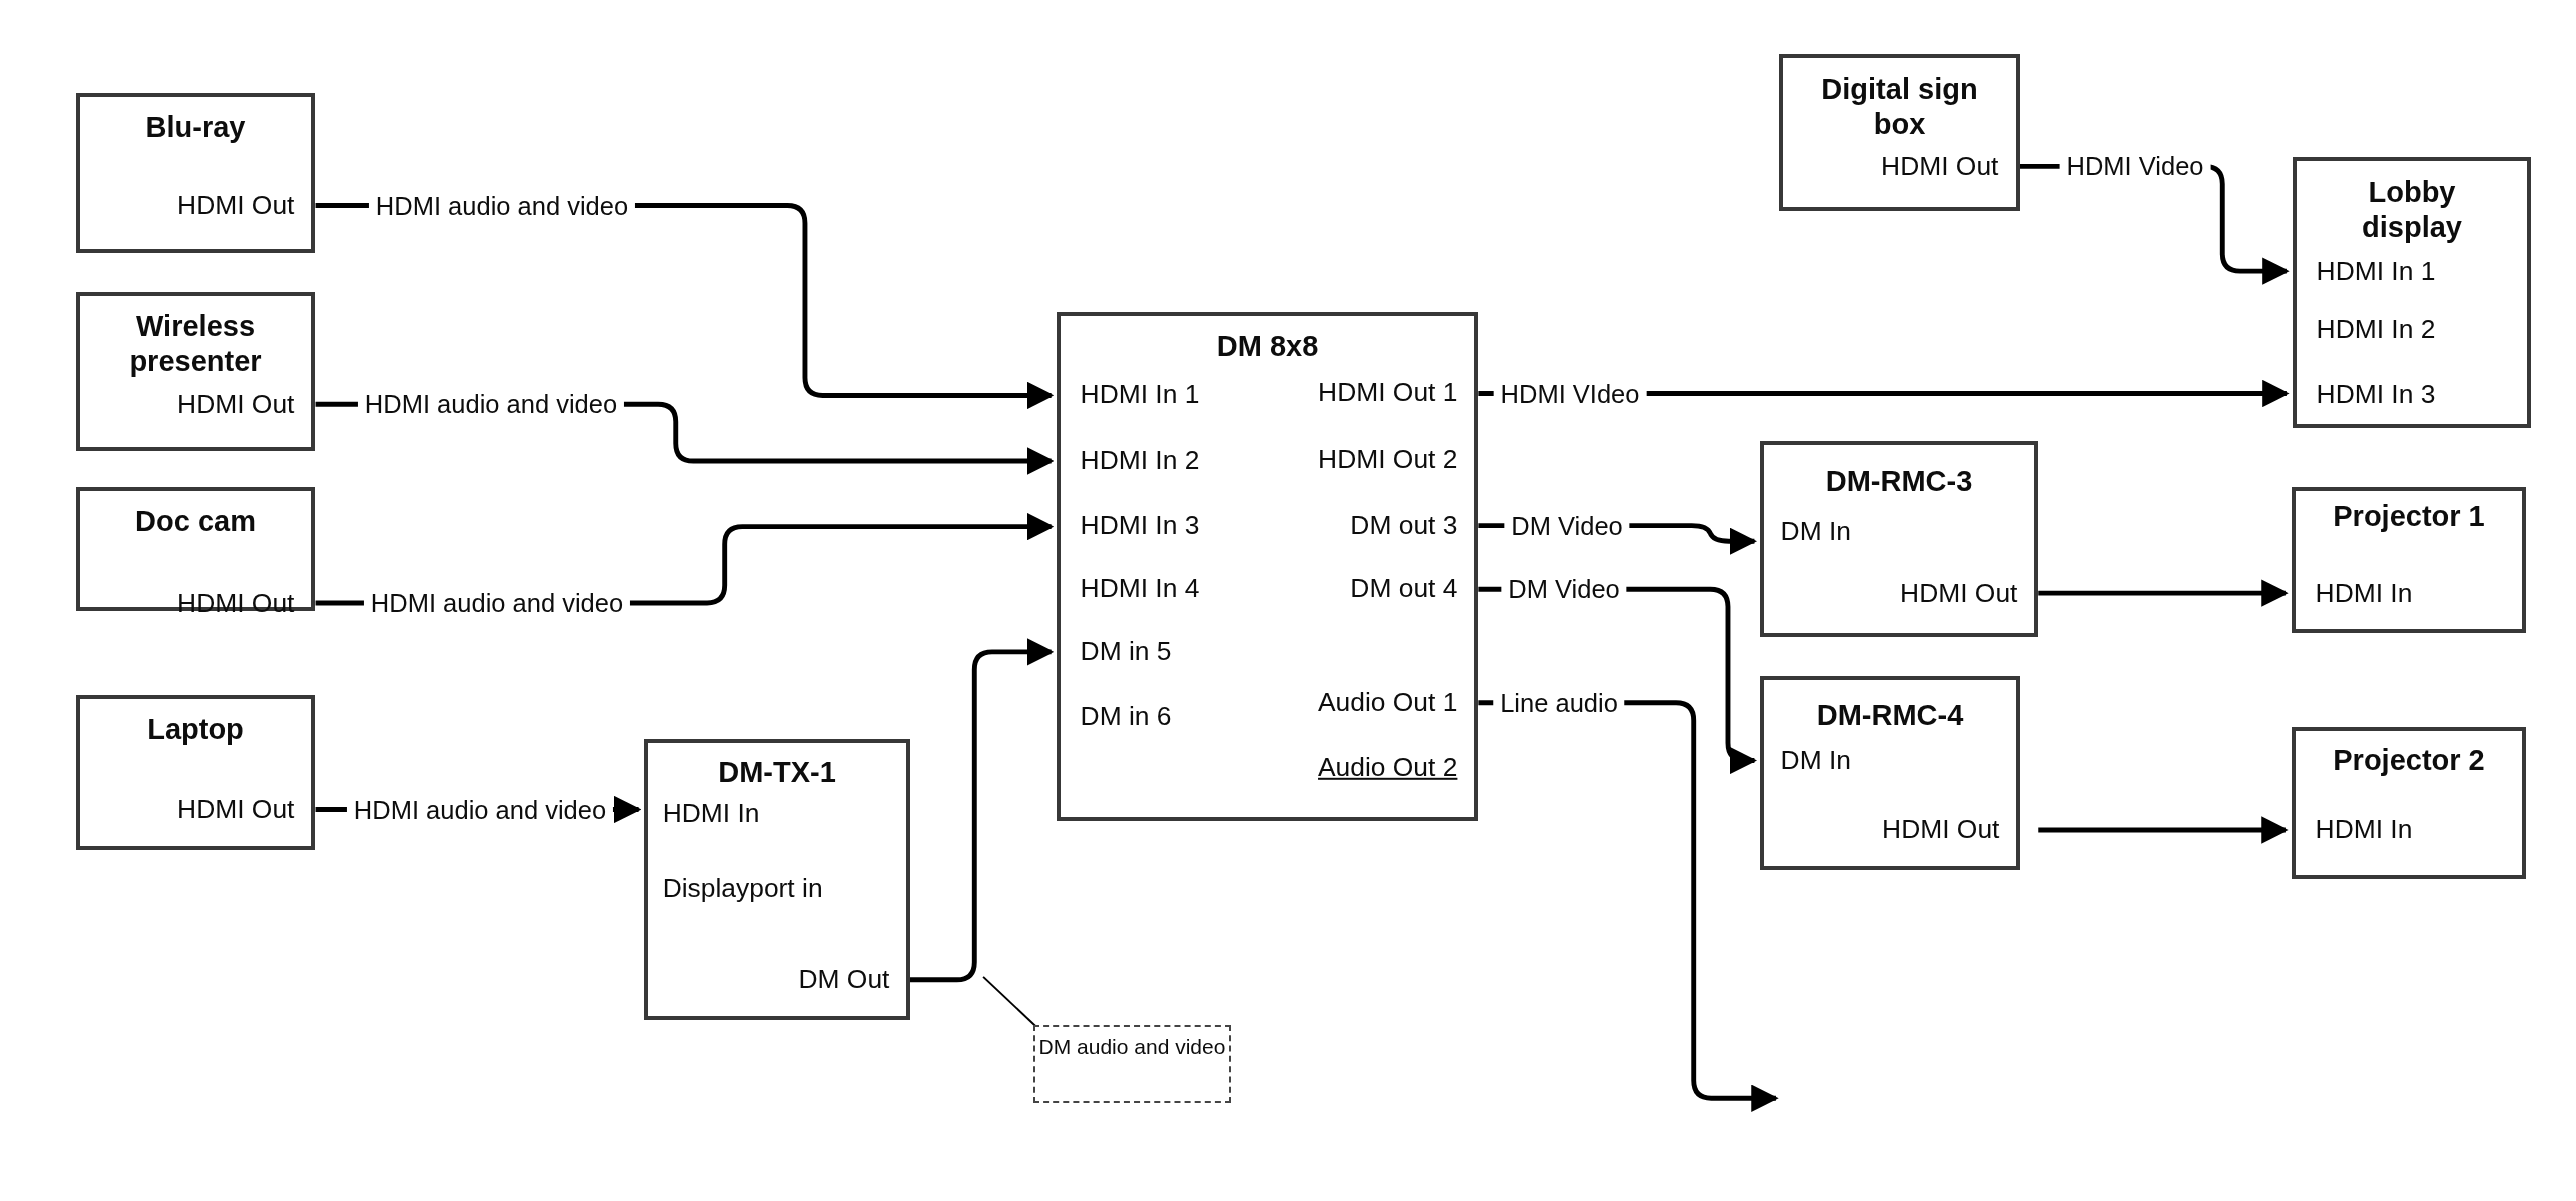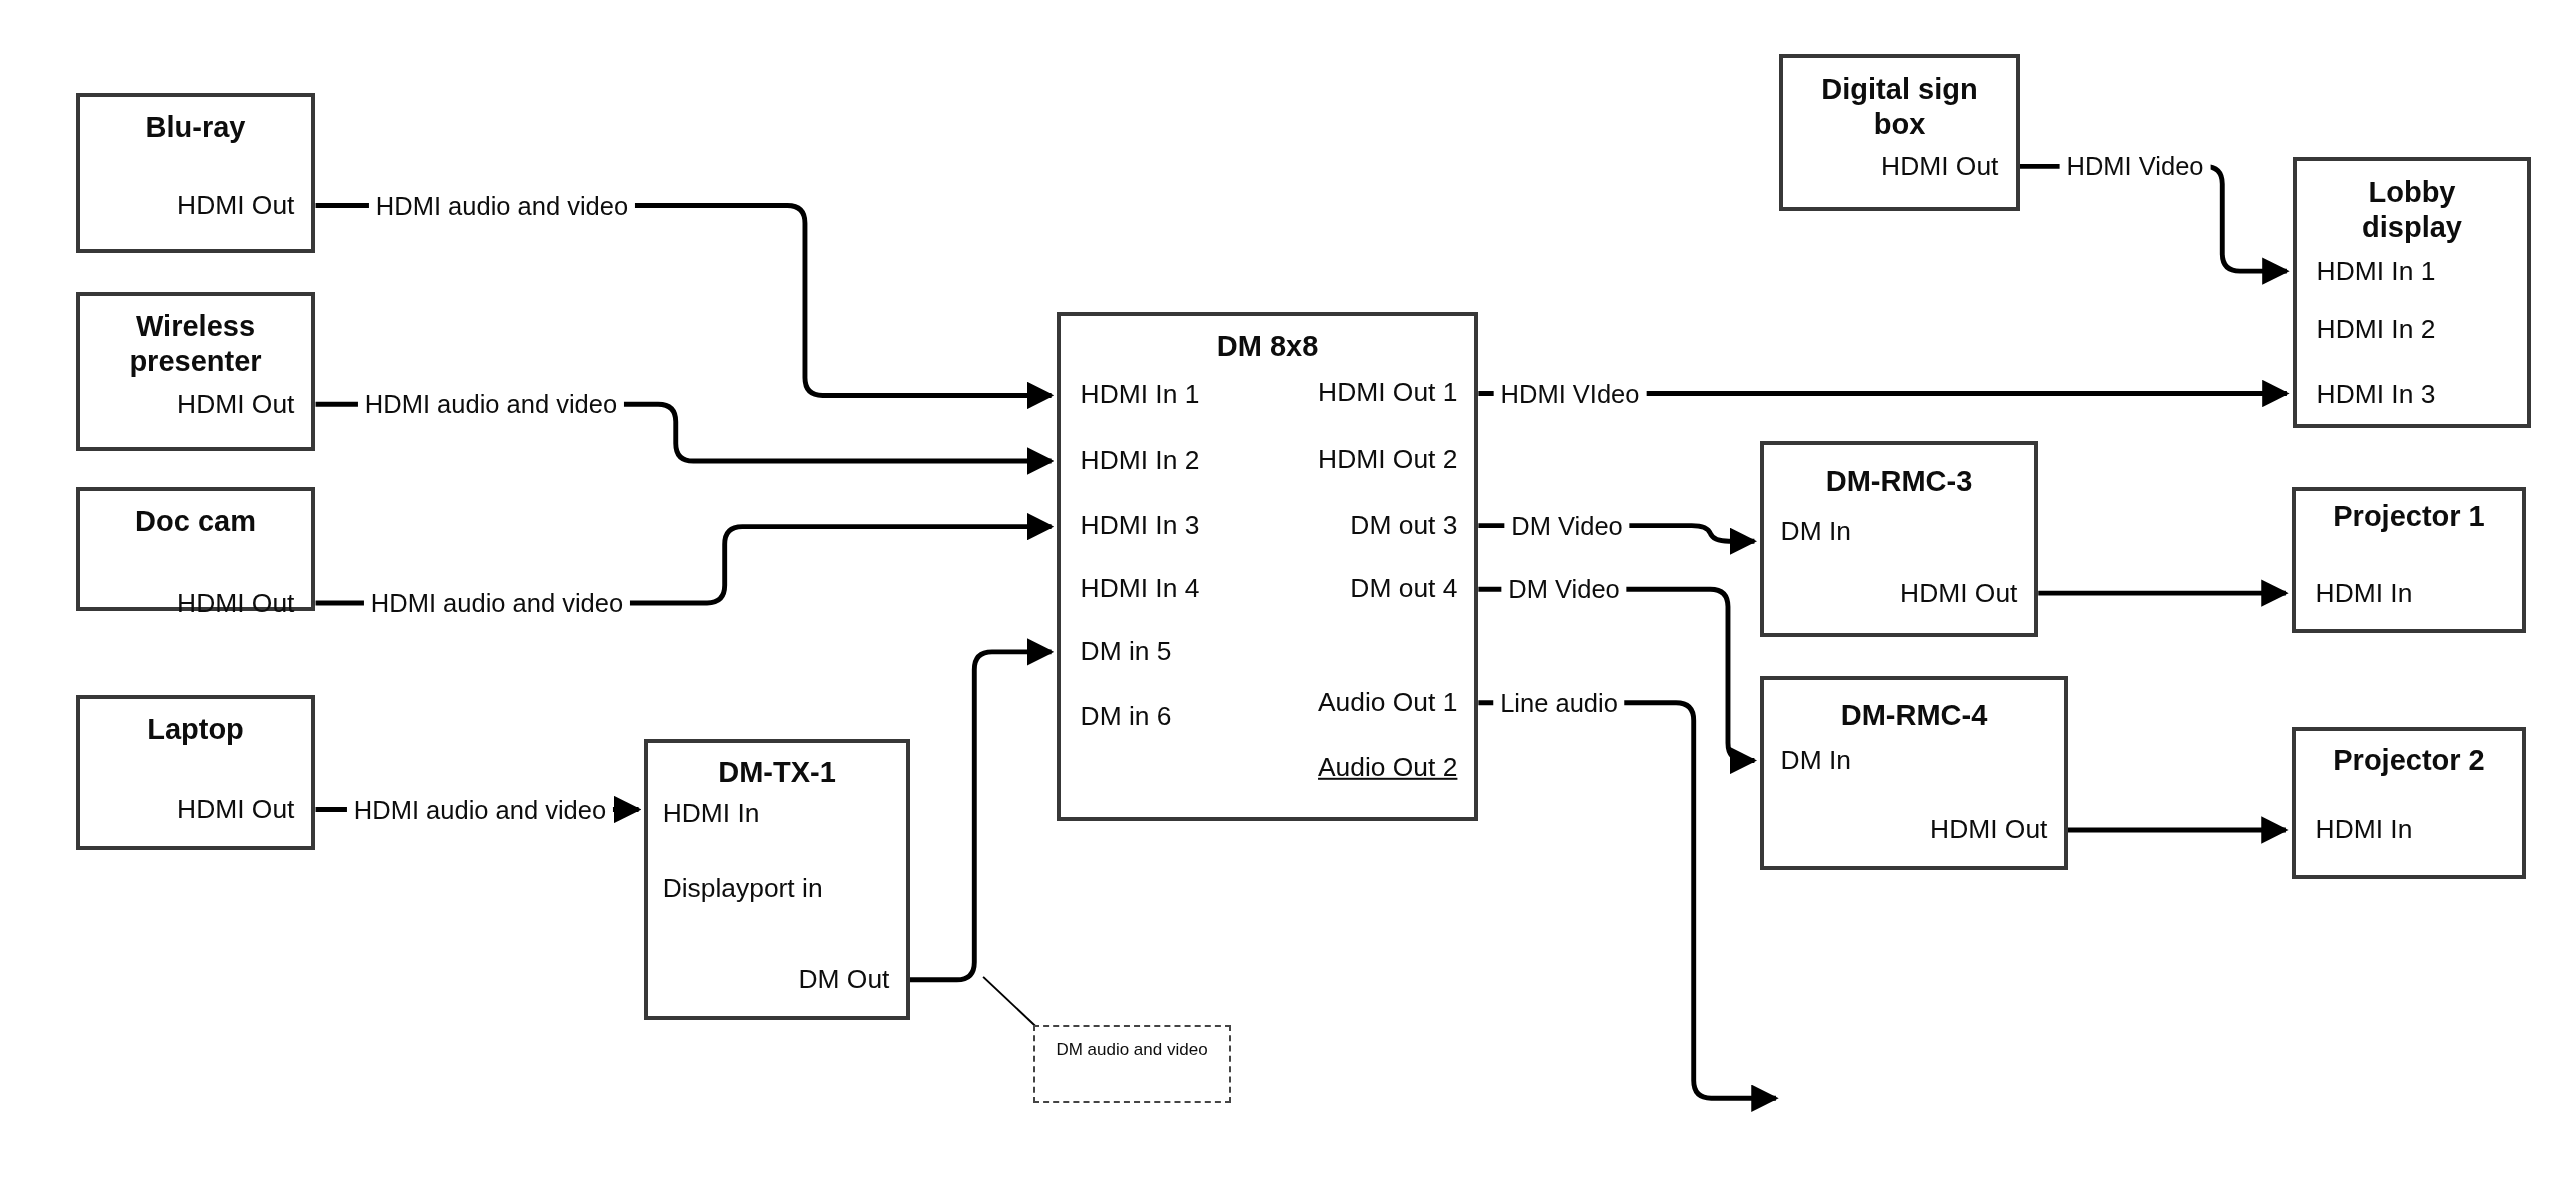--- a/index.html
+++ b/index.html
@@ -39,21 +39,21 @@
     padding:1px 6.9px;
     font-size:25.5px;line-height:29px;
     white-space:nowrap;
   }
   .callout{
     position:absolute;
     border:2px dashed #444444;
     background:#ffffff;
     box-sizing:border-box;
     text-align:center;
-    font-size:17px;line-height:32px;
+    font-size:21px;line-height:26px;
     padding-top:6.9px;
   }
 </style>
 </head>
 <body>
 
 <div id="canvas">
 
   <svg class="wires" width="2576" height="1201" viewBox="0 0 2631 1227">
     <defs>
@@ -137,21 +137,21 @@
     <div class="title" style="top:18.6px;">DM-RMC-3</div>
     <div class="port" style="top:86px;left:16.6px;">DM In</div>
     <div class="port" style="top:148px;right:16.6px;">HDMI Out</div>
   </div>
 
   <div class="node" style="left:2292px;top:487px;width:234px;height:146px;">
     <div class="title" style="top:7.8px;">Projector 1</div>
     <div class="port" style="top:102px;left:19.6px;">HDMI In</div>
   </div>
 
-  <div class="node" style="left:1760px;top:676px;width:308px;height:194px;text-decoration:underline;">
+  <div class="node" style="left:1760px;top:676px;width:260px;height:194px;text-decoration:underline;">
     <div class="title" style="top:17.6px;">DM-RMC-4</div>
     <div class="port" style="top:80px;left:16.6px;">DM In</div>
     <div class="port" style="top:149px;right:16.6px;">HDMI Out</div>
   </div>
 
   <div class="node" style="left:2292px;top:727px;width:234px;height:152px;">
     <div class="title" style="top:11.7px;">Projector 2</div>
     <div class="port" style="top:98px;left:19.6px;">HDMI In</div>
   </div>
 

